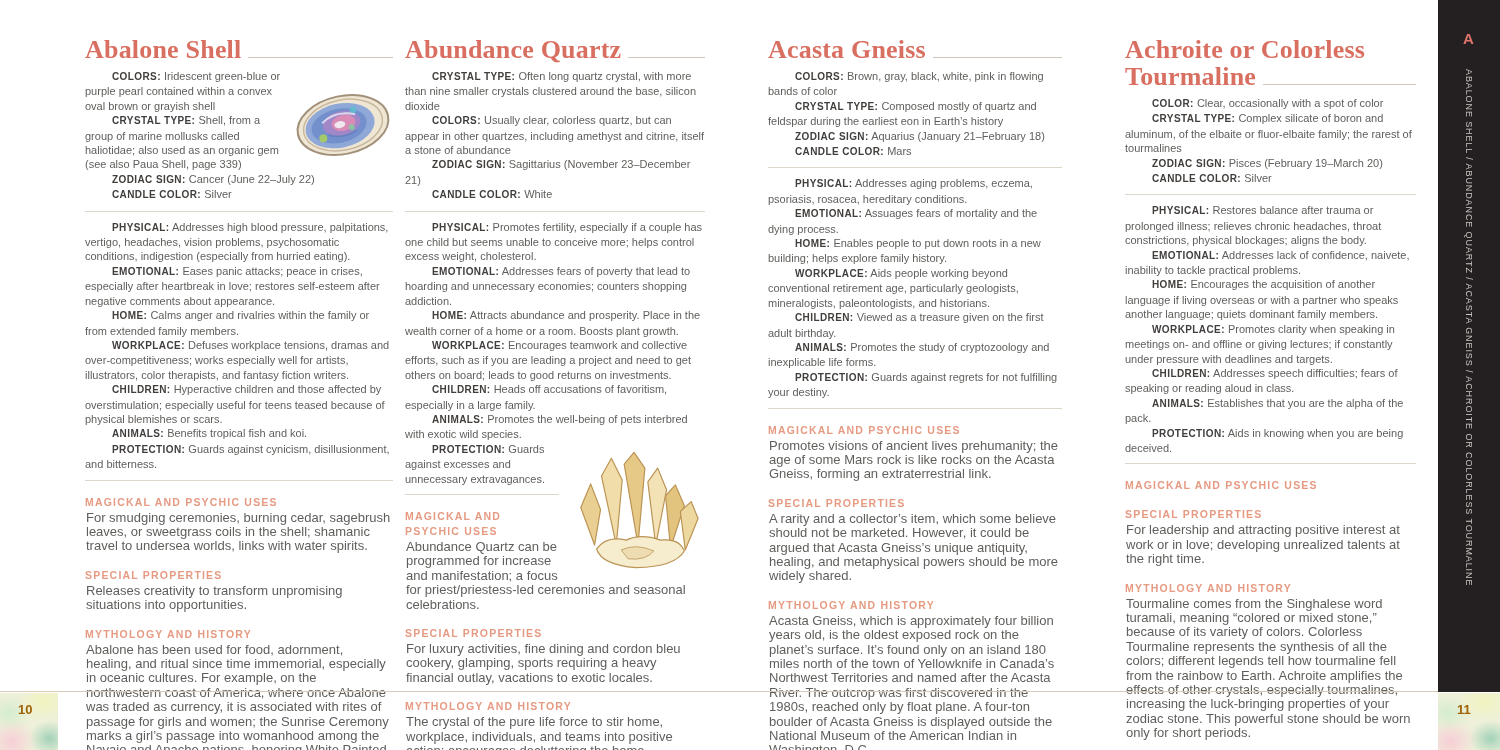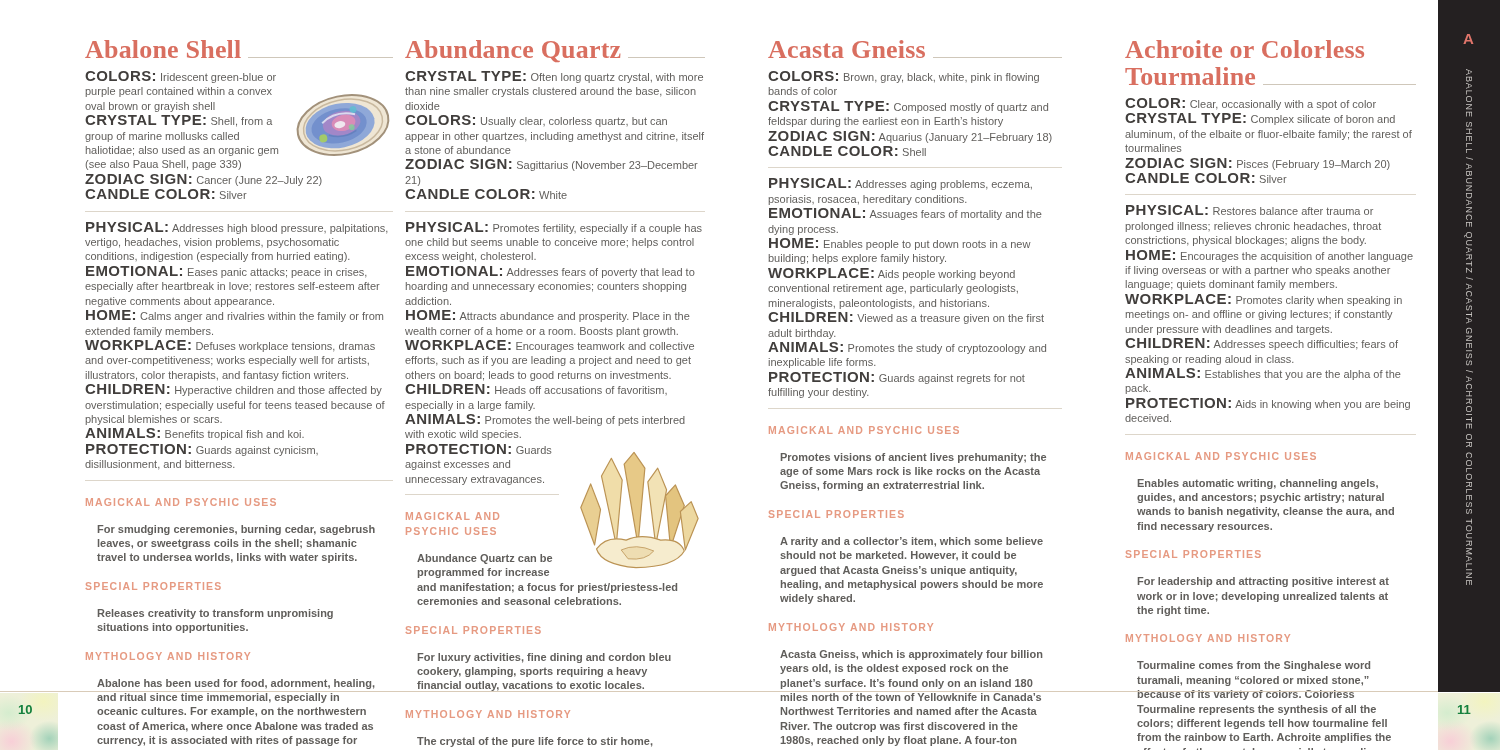--- a/index.html
+++ b/index.html
@@ -14,27 +14,27 @@
   #entry-3 { left:1125px; width:291px; }
 
   .entry-title { font-family:"Liberation Serif", serif; font-weight:bold;
                  color:var(--title,#d96f60); font-size:26px; line-height:27px;
                  margin:36px 0 6px; letter-spacing:0.2px; }
   .title-line { display:block; }
   .title-line-last { display:flex; align-items:flex-end; }
   .title-rule { flex:1; margin:0 0 5px 7px; border-bottom:1.5px solid #cfc7ba; height:0; }
 
   .attr { margin:0; font-size:11px; line-height:14.4px; color:var(--body,#605e5b); }
-  .attr .label { font-weight:bold; color:var(--label,#413e3c); font-size:15px; letter-spacing:0.4px; }
+  .attr .label { font-weight:bold; color:var(--label,#413e3c); font-size:10px; letter-spacing:0.4px;margin-left:27px; }
 
   .divider { border:0; border-top:1px solid var(--divider,#ddd6ca); margin:8px 0; height:0; overflow:hidden; }
 
   .section-heading { margin:14px 0 0; font-size:10.5px; font-weight:bold;
                      letter-spacing:1.2px; color:var(--heading,#e69a82); line-height:15px; }
-  .section-text { margin:12px; font-size:11px; line-height:14.4px; color:var(--body,#605e5b);font-weight:bold; }
+  .section-text { margin:1px; font-size:13px; line-height:14.4px; color:var(--body,#605e5b); }
 
   .float-shell  { float:right; width:100px; height:80px;  margin:16px 0 4px 10px; }
   .float-quartz { float:right; width:138px; height:124px; margin:8px 0 4px 8px; }
   .float-shell svg, .float-quartz svg { display:block; width:100%; height:100%; }
 
   
   #sidebar { position:absolute; left:1438px; top:0; width:62px; height:692px;
              background:var(--sidebar,#242021); display:flex; flex-direction:column; align-items:center; }
   #sidebar-letter { color:var(--accent,#e0756b); font-weight:bold; font-size:15px;
                     margin-top:30px; letter-spacing:1px; }
@@ -46,21 +46,21 @@
                  border-top:1px solid #d9cbb8; }
   .corner { position:absolute; top:693px; height:57px;
             background:
               radial-gradient(60% 50% at 75% 15%, rgba(243,244,190,0.95), rgba(243,244,190,0) 70%),
               radial-gradient(55% 45% at 15% 35%, rgba(210,236,205,0.9), rgba(210,236,205,0) 70%),
               radial-gradient(60% 55% at 20% 85%, rgba(248,205,215,0.95), rgba(248,205,215,0) 72%),
               radial-gradient(50% 45% at 85% 80%, rgba(150,205,180,0.85), rgba(150,205,180,0) 70%),
               #eef0d9; }
   #corner-left { left:0; width:58px; }
   #corner-right { left:1438px; width:62px; }
-  .page-num { position:absolute; font-size:13px; font-weight:bold; color:#15803d; z-index:3; }
+  .page-num { position:absolute; font-size:13px; font-weight:bold; color:#a16207; z-index:3; }
   #page-num-left { left:18px; top:702px; }
   #page-num-right { left:1457px; top:702px; }
 </style>
 </head>
 <body>
 
 <div id="page">
   <div id="entries">
       <div class="entry" id="entry-0">
         <h2 class="entry-title">
@@ -164,21 +164,21 @@
         <h2 class="entry-title">
           <div class="title-line-last">
             <span>Acasta Gneiss</span>
             <span class="title-rule"></span>
           </div>
         </h2>
         <div class="attr-block">
           <p class="attr"><span class="label">COLORS:</span> <span class="text">Brown, gray, black, white, pink in flowing bands of color</span></p>
           <p class="attr"><span class="label">CRYSTAL TYPE:</span> <span class="text">Composed mostly of quartz and feldspar during the earliest eon in Earth’s history</span></p>
           <p class="attr"><span class="label">ZODIAC SIGN:</span> <span class="text">Aquarius (January 21–February 18)</span></p>
-          <p class="attr"><span class="label">CANDLE COLOR:</span> <span class="text">Shell</span></p>
+          <p class="attr"><span class="label">CANDLE COLOR:</span> <span class="text">Mars</span></p>
         </div>
         <hr class="divider">
         <div class="prop-block">
           <p class="attr"><span class="label">PHYSICAL:</span> <span class="text">Addresses aging problems, eczema, psoriasis, rosacea, hereditary conditions.</span></p>
           <p class="attr"><span class="label">EMOTIONAL:</span> <span class="text">Assuages fears of mortality and the dying process.</span></p>
           <p class="attr"><span class="label">HOME:</span> <span class="text">Enables people to put down roots in a new building; helps explore family history.</span></p>
           <p class="attr"><span class="label">WORKPLACE:</span> <span class="text">Aids people working beyond conventional retirement age, particularly geologists, mineralogists, paleontologists, and historians.</span></p>
           <p class="attr"><span class="label">CHILDREN:</span> <span class="text">Viewed as a treasure given on the first adult birthday.</span></p>
           <p class="attr"><span class="label">ANIMALS:</span> <span class="text">Promotes the study of cryptozoology and inexplicable life forms.</span></p>
           <p class="attr"><span class="label">PROTECTION:</span> <span class="text">Guards against regrets for not fulfilling your destiny.</span></p>
@@ -203,30 +203,30 @@
         </h2>
         <div class="attr-block">
           <p class="attr"><span class="label">COLOR:</span> <span class="text">Clear, occasionally with a spot of color</span></p>
           <p class="attr"><span class="label">CRYSTAL TYPE:</span> <span class="text">Complex silicate of boron and aluminum, of the elbaite or fluor-elbaite family; the rarest of tourmalines</span></p>
           <p class="attr"><span class="label">ZODIAC SIGN:</span> <span class="text">Pisces (February 19–March 20)</span></p>
           <p class="attr"><span class="label">CANDLE COLOR:</span> <span class="text">Silver</span></p>
         </div>
         <hr class="divider">
         <div class="prop-block">
           <p class="attr"><span class="label">PHYSICAL:</span> <span class="text">Restores balance after trauma or prolonged illness; relieves chronic headaches, throat constrictions, physical blockages; aligns the body.</span></p>
+          <p class="attr"><span class="label">EMOTIONAL:</span> <span class="text">Addresses lack of confidence, naivete, inability to tackle practical problems.</span></p>
           <p class="attr"><span class="label">HOME:</span> <span class="text">Encourages the acquisition of another language if living overseas or with a partner who speaks another language; quiets dominant family members.</span></p>
           <p class="attr"><span class="label">WORKPLACE:</span> <span class="text">Promotes clarity when speaking in meetings on- and offline or giving lectures; if constantly under pressure with deadlines and targets.</span></p>
           <p class="attr"><span class="label">CHILDREN:</span> <span class="text">Addresses speech difficulties; fears of speaking or reading aloud in class.</span></p>
           <p class="attr"><span class="label">ANIMALS:</span> <span class="text">Establishes that you are the alpha of the pack.</span></p>
           <p class="attr"><span class="label">PROTECTION:</span> <span class="text">Aids in knowing when you are being deceived.</span></p>
         </div>
         <hr class="divider">
         <div class="sections">
           <h3 class="section-heading">MAGICKAL AND PSYCHIC USES</h3>
-          <p class="section-text">Enables automatic writing, channeling angels, guides, and ancestors; psychic artistry; natural wands to banish negativity, cleanse the aura, and find necessary resources.</p>
           <h3 class="section-heading">SPECIAL PROPERTIES</h3>
           <p class="section-text">For leadership and attracting positive interest at work or in love; developing unrealized talents at the right time.</p>
           <h3 class="section-heading">MYTHOLOGY AND HISTORY</h3>
           <p class="section-text">Tourmaline comes from the Singhalese word turamali, meaning “colored or mixed stone,” because of its variety of colors. Colorless Tourmaline represents the synthesis of all the colors; different legends tell how tourmaline fell from the rainbow to Earth. Achroite amplifies the effects of other crystals, especially tourmalines, increasing the luck-bringing properties of your zodiac stone. This powerful stone should be worn only for short periods.</p>
         </div>
       </div>
     </div>
 
   <div id="bottom-rule"></div>
   <div id="corner-left" class="corner"></div>

